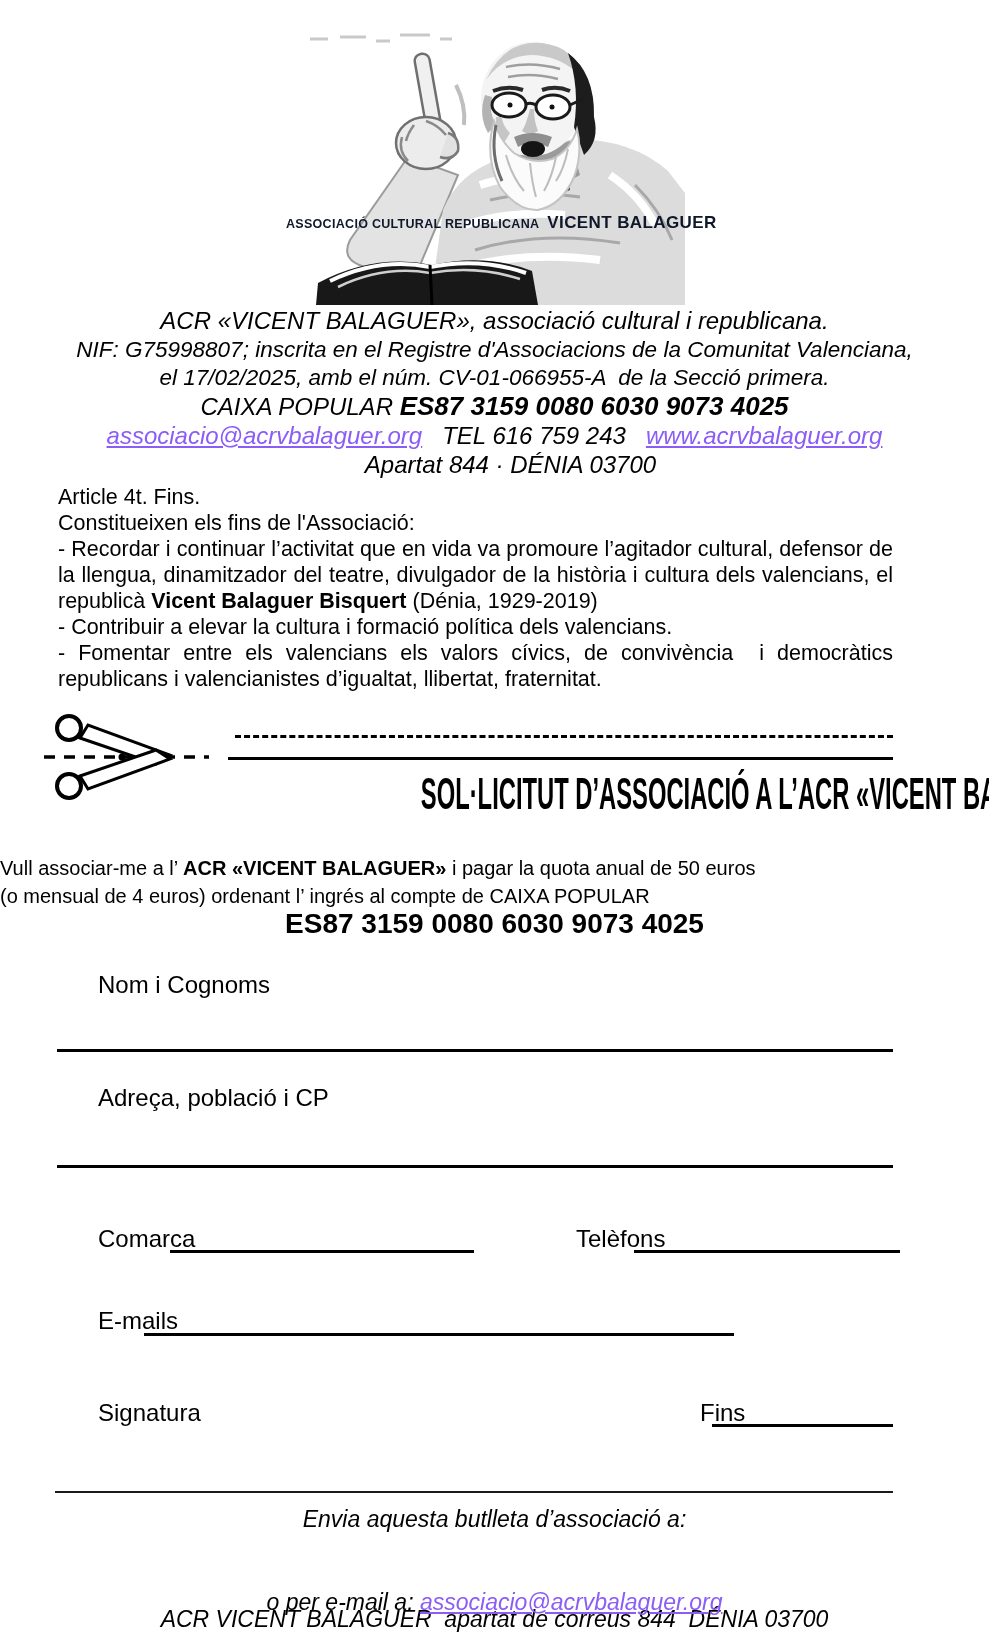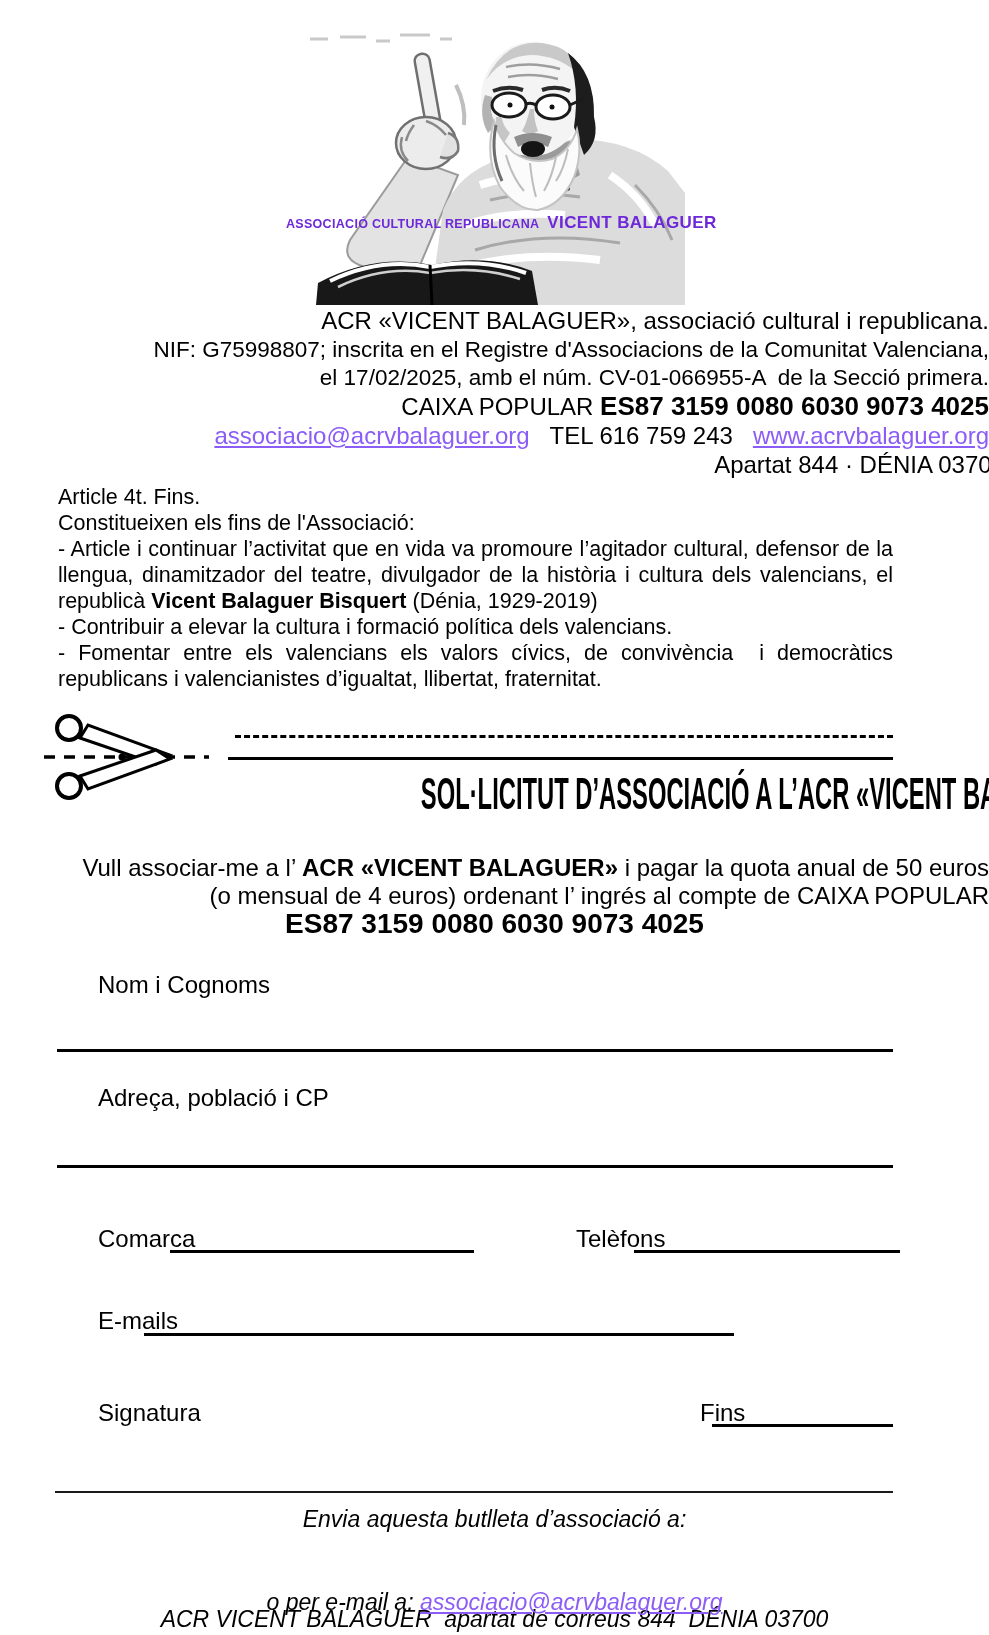--- a/index.html
+++ b/index.html
@@ -9,27 +9,27 @@
     font-family:"Liberation Sans", sans-serif;
     overflow:hidden;
   }
   .abs {position:absolute;}
   .pre {white-space:pre-wrap;}
 
   
   .logo-block {left:280px; top:25px; width:405px; height:280px;}
   .logo-caption {
     position:absolute; left:6px; top:188px; white-space:nowrap;
-    display:flex; align-items:baseline; gap:8px; color:#6d28d9;
+    display:flex; align-items:baseline; gap:8px; color:#0f172a;
   }
   .logo-caption .small {font-size:12.5px; font-weight:bold; letter-spacing:.3px;}
   .logo-caption .large {font-size:17px; font-weight:bold; letter-spacing:.4px;}
 
   
-  .h-line {left:0; width:100%; text-align:right;}
+  .h-line {left:0; width:100%; text-align:center;font-style:italic;}
   .h-title {top:307px; font-size:24px;}
   .h-reg1 {top:337px; font-size:22.5px;}
   .h-reg2 {top:365px; font-size:22.5px;}
   .h-bank {top:391px; font-size:24px;}
   .h-bank b {font-size:26px;}
   .h-contact {top:422px; font-size:24px;}
   .h-contact .gap {display:inline-block; width:20px;}
   .h-addr {top:451px; font-size:24px;padding-left:16px;}
   a {color:#8b5cf6; text-decoration:underline;}
 
@@ -43,21 +43,21 @@
   .dash-line {left:235px; top:735px; width:658px; border-top:3px dashed #000;}
   .solid-line {left:228px; top:757px; width:665px; height:3px; background:#000;}
   .scissors {left:44px; top:710px;}
 
   
   .app-title-wrap {left:127px; top:770px; width:820px; height:48px; text-align:center;}
   .app-title {
     display:inline-block; font-weight:bold; font-size:44px; line-height:48px;
     white-space:nowrap; transform:scaleX(0.54); transform-origin:center center;
   }
-  .app-intro {left:0; top:854px; width:100%; text-align:right; font-size:24px; line-height:28px;}
+  .app-intro {left:0; top:854px; width:100%; text-align:left; font-size:20px; line-height:28px;}
   .app-iban {left:0; top:908px; width:100%; text-align:center; font-size:28px; font-weight:bold;}
 
   
   .f-label {font-size:24px;margin-left:40px;}
   .rule {height:3px; background:#000;}
   .lbl-name {left:58px; top:971px;}
   .ln-name {left:57px; top:1049px; width:836px;}
   .lbl-addr {left:58px; top:1084px;}
   .ln-addr {left:57px; top:1165px; width:836px;}
   .lbl-comarca {left:58px; top:1225px;}
@@ -130,21 +130,21 @@
   <div class="abs h-line h-title">ACR «VICENT BALAGUER», associació cultural i republicana.</div>
   <div class="abs h-line h-reg1">NIF: G75998807; inscrita en el Registre d'Associacions de la Comunitat Valenciana,</div>
   <div class="abs h-line h-reg2 pre">el 17/02/2025, amb el núm. CV-01-066955-A  de la Secció primera.</div>
   <div class="abs h-line h-bank"><span>CAIXA POPULAR </span><b>ES87 3159 0080 6030 9073 4025</b></div>
   <div class="abs h-line h-contact"><a href="#">associacio@acrvbalaguer.org</a><span class="gap"></span><span>TEL 616 759 243</span><span class="gap"></span><a href="#">www.acrvbalaguer.org</a></div>
   <div class="abs h-line h-addr">Apartat 844 · DÉNIA 03700</div>
 
   <div class="abs article">
     <p>Article 4t. Fins.</p>
     <p>Constitueixen els fins de l'Associació:</p>
-    <p class="just"><span>- Article i continuar l’activitat que en vida va promoure l’agitador cultural, defensor de la llengua, dinamitzador del teatre, divulgador de la història i cultura dels valencians, el republicà </span><span class="name">Vicent Balaguer Bisquert</span><span> (Dénia, 1929-2019)</span></p>
+    <p class="just"><span>- Recordar i continuar l’activitat que en vida va promoure l’agitador cultural, defensor de la llengua, dinamitzador del teatre, divulgador de la història i cultura dels valencians, el republicà </span><span class="name">Vicent Balaguer Bisquert</span><span> (Dénia, 1929-2019)</span></p>
     <p>- Contribuir a elevar la cultura i formació política dels valencians.</p>
     <p class="just pre">- Fomentar entre els valencians els valors cívics, de convivència  i democràtics republicans i valencianistes d’igualtat, llibertat, fraternitat.</p>
   </div>
 
   <svg class="abs scissors" width="165" height="95" viewBox="0 0 165 95">
     <line x1="0" y1="47" x2="165" y2="47" stroke="#000" stroke-width="3.5" stroke-dasharray="11 9"></line>
     <path d="M36 28 L112 54 L126 45 L44 15 Z" fill="#fff" stroke="#000" stroke-width="3"></path>
     <path d="M36 66 L112 40 L126 49 L44 79 Z" fill="#fff" stroke="#000" stroke-width="3"></path>
     <circle cx="25" cy="18" r="12" fill="#fff" stroke="#000" stroke-width="4"></circle>
     <circle cx="25" cy="76" r="12" fill="#fff" stroke="#000" stroke-width="4"></circle>

